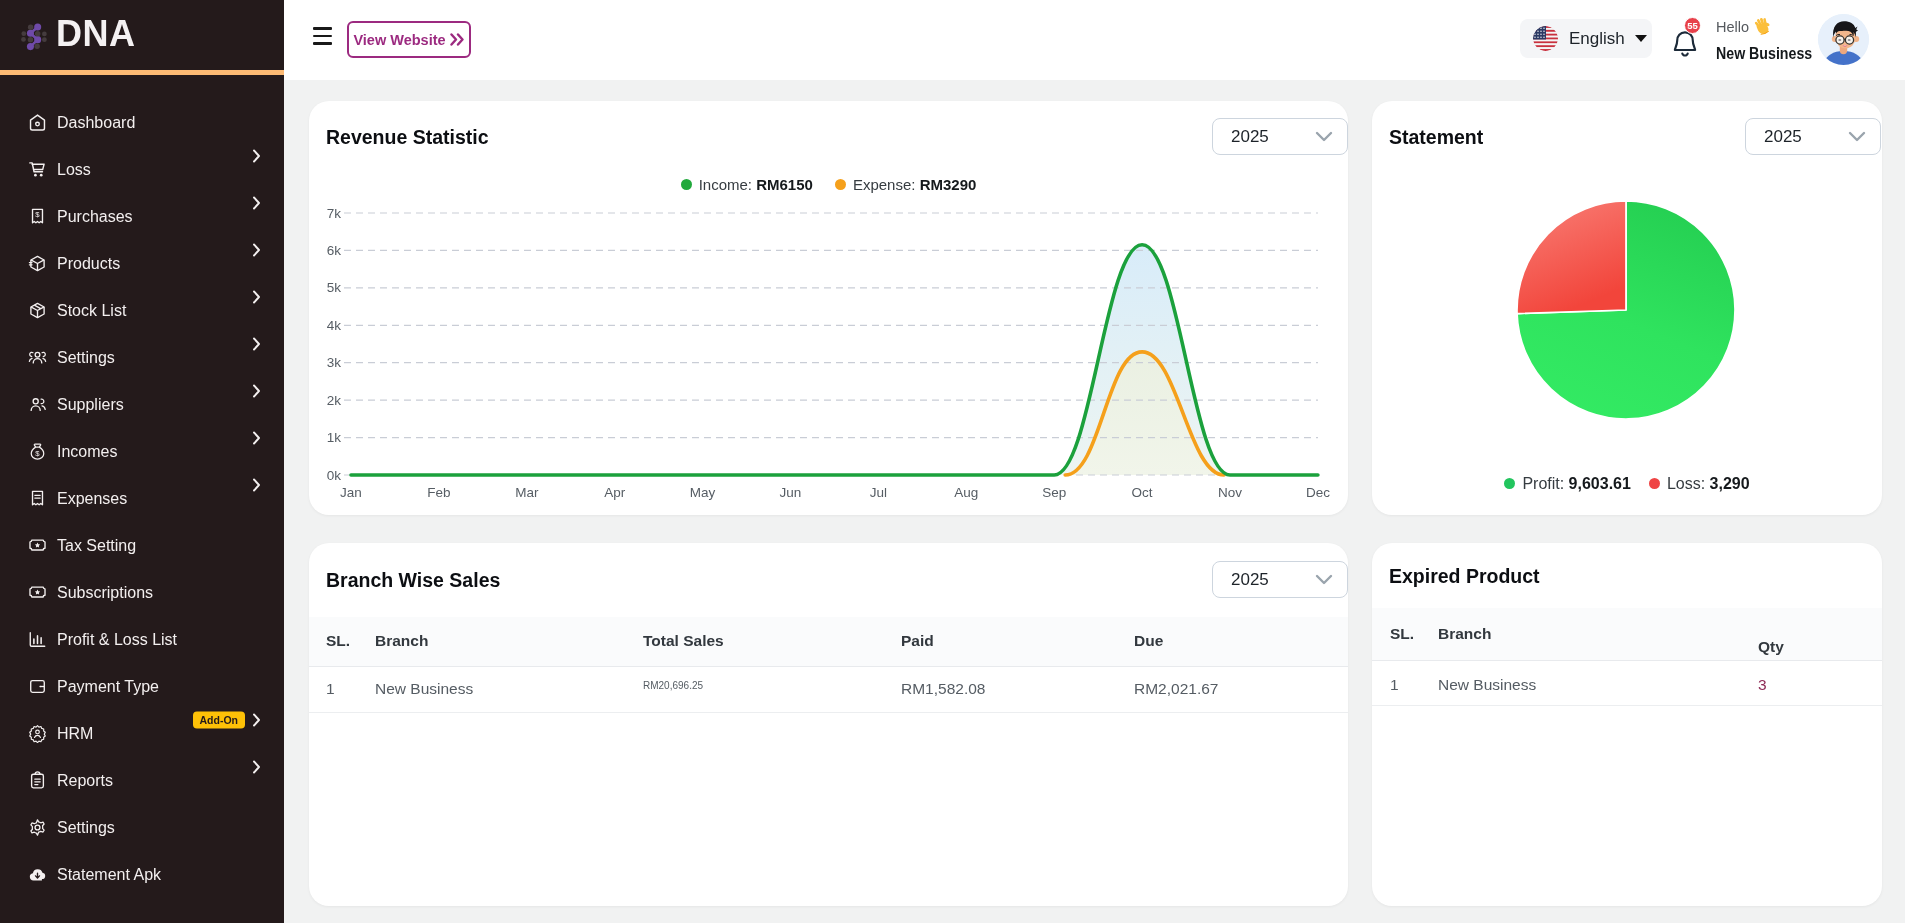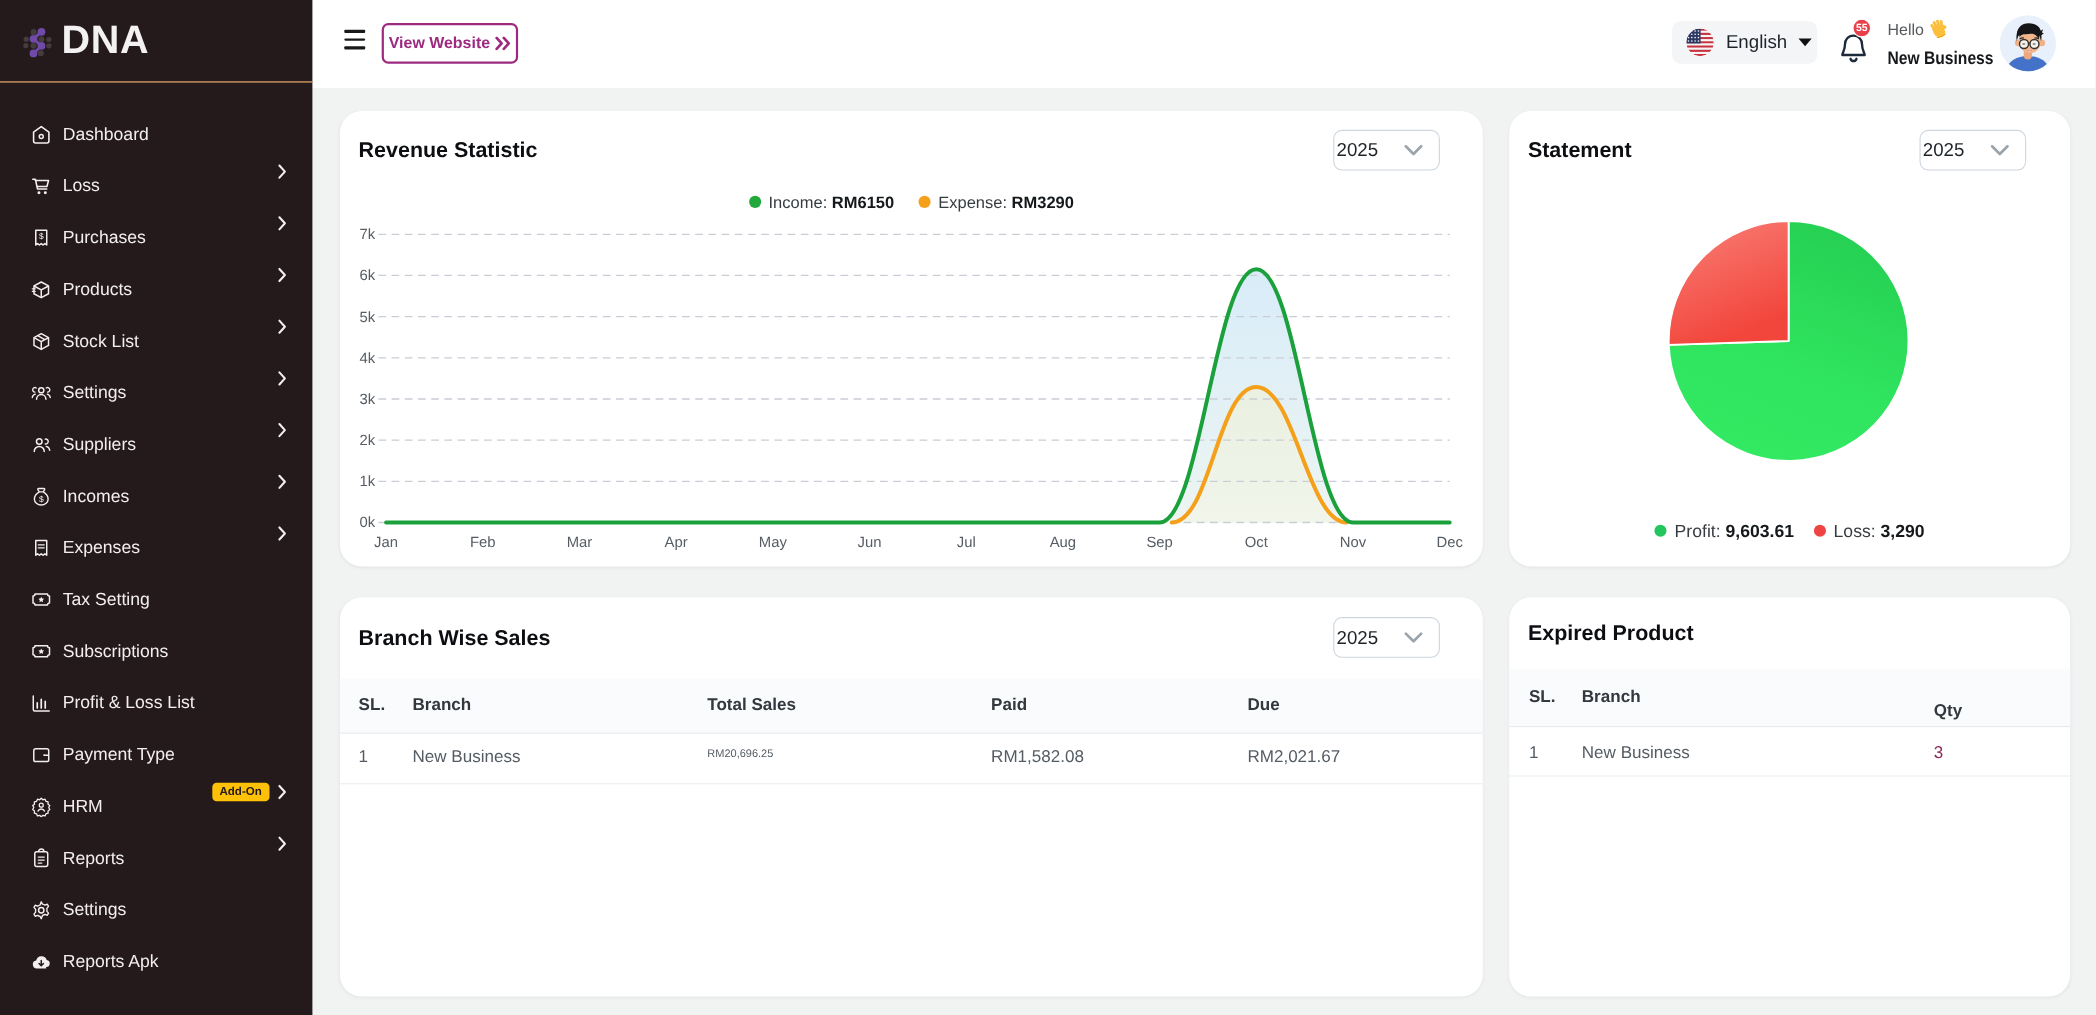--- a/index.html
+++ b/index.html
@@ -1,20 +1,20 @@
 <!DOCTYPE html>
 <html><head>
 <meta charset="utf-8">
 <style>
 * { margin:0; padding:0; box-sizing:border-box; }
 html,body { width:1905px; height:923px; overflow:hidden; }
 body { font-family:"Liberation Sans", sans-serif; background:#f1f2f2; position:relative; }
 
 .sidebar { position:absolute; left:0; top:0; width:284px; height:923px; background:#241a1b; z-index:5; }
-.logo { height:75px; border-bottom:1px solid #fdba74; display:flex; align-items:center; padding-left:18px; }
+.logo { height:75px; border-bottom:5px solid #fdba74; display:flex; align-items:center; padding-left:18px; }
 .logo-txt { color:#f4f1f2; font-size:36px; font-weight:bold; letter-spacing:0.5px; margin-left:8px; margin-top:-3px; }
 .nav { padding-top:10px; }
 .nav-item { height:47px; display:flex; align-items:flex-end; padding-left:28px; position:relative; color:#f3efef; }
 .nav-item .ic { width:19px; height:19px; margin-right:10px; flex:0 0 19px; }
 .nav-item .lbl { font-size:16px; }
 .nav-item .chev { position:absolute; right:23px; top:50%; transform:translateY(-50%); }
 .addon { position:absolute; left:193px; top:50%; transform:translateY(-50%); background:#fec107; color:#241a1b; font-size:10.5px; font-weight:bold; padding:2.5px 6.5px; border-radius:4px; }
 
 .topbar { position:absolute; left:284px; top:0; right:0; height:80px; background:#ffffff; }
 .burger { position:absolute; left:29px; top:27px; width:19px; }
@@ -25,21 +25,21 @@
 .lang .txt { font-size:17px; color:#1d2329; margin-left:11px; }
 .lang .caret { width:0; height:0; border-left:6px solid transparent; border-right:6px solid transparent; border-top:7px solid #111; margin-left:10px; }
 .bell { position:absolute; left:1388px; top:30px; }
 .badge { position:absolute; left:1400px; top:17px; width:17px; height:17px; background:#e8414b; border:1.5px solid #fff; border-radius:50%; color:#fff; font-size:9.5px; font-weight:bold; display:flex; align-items:center; justify-content:center; }
 .hello { position:absolute; left:1432px; top:16px; font-size:14.5px; color:#55595e; }
 .biz { position:absolute; left:1432px; top:44px; font-size:16.5px; font-weight:bold; color:#15191c; transform:scaleX(0.86); transform-origin:left center; white-space:nowrap; }
 .avatar { position:absolute; left:1534px; top:14px; width:51px; height:51px; border-radius:50%; overflow:hidden; background:#e4effa; }
 
 .card { position:absolute; background:#fff; border-radius:20px; box-shadow:0 1px 3px rgba(0,0,0,0.05); }
 .card-title { position:absolute; font-size:19.5px; font-weight:bold; color:#0c0e12; }
-.dd { position:absolute; width:97px; height:37px; border:1px solid #cdd5de; border-radius:8px; font-size:17px; color:#1d2329; display:flex; align-items:center; padding-left:2px; background:#fff; }
+.dd { position:absolute; width:136px; height:37px; border:1px solid #cdd5de; border-radius:8px; font-size:17px; color:#1d2329; display:flex; align-items:center; padding-left:18px; background:#fff; }
 .dd svg { position:absolute; right:14px; top:12px; }
 #rev-card { left:309px; top:101px; width:1039px; height:414px; }
 #stat-card { left:1372px; top:101px; width:510px; height:414px; }
 #bws-card { left:309px; top:543px; width:1039px; height:363px; }
 #exp-card { left:1372px; top:543px; width:510px; height:363px; }
 .legend { position:absolute; width:100%; display:flex; justify-content:center; gap:22px; font-size:16px; color:#363c41; }
 .legend b { color:#15191c; }
 .ldot { display:inline-block; width:11px; height:11px; border-radius:50%; margin-right:7px; }
 </style>
 </head>
@@ -217,21 +217,21 @@
           <circle cx="10.5" cy="10.5" r="2.7" stroke="#f3efef" stroke-width="1.5" fill="none"></circle>
           <path d="M10.5 2 l1.2 2.3 a6.5 6.5 0 0 1 2.4 1 l2.5 -0.8 1.2 2.1 -1.7 2 a6.5 6.5 0 0 1 0 2.8 l1.7 2 -1.2 2.1 -2.5 -0.8 a6.5 6.5 0 0 1 -2.4 1 L10.5 19 l-1.2 -2.3 a6.5 6.5 0 0 1 -2.4 -1 l-2.5 0.8 -1.2 -2.1 1.7 -2 a6.5 6.5 0 0 1 0 -2.8 l-1.7 -2 1.2 -2.1 2.5 0.8 a6.5 6.5 0 0 1 2.4 -1 Z" stroke="#f3efef" stroke-width="1.4" fill="none" stroke-linejoin="round"></path>
         </svg>
         <span class="lbl">Settings</span>
       </div>
   <div class="nav-item">
         <svg class="ic" viewBox="0 0 21 21">
           <path d="M6 17 a4 4 0 0 1 -0.6 -7.95 a5.5 5.5 0 0 1 10.6 -0.6 a3.6 3.6 0 0 1 -0.6 7.15 v1.4 Z" fill="#f3efef"></path>
           <path d="M10.5 9 v5 M8.3 12 l2.2 2.3 2.2 -2.3" stroke="#241a1b" stroke-width="1.5" fill="none" stroke-linecap="round" stroke-linejoin="round"></path>
         </svg>
-        <span class="lbl">Reports Apk</span>
+        <span class="lbl">Statement Apk</span>
       </div>
   </div>
 </div>
 
 <div class="topbar">
   <div class="burger">
       <div></div>
       <div></div>
       <div></div>
     </div>

